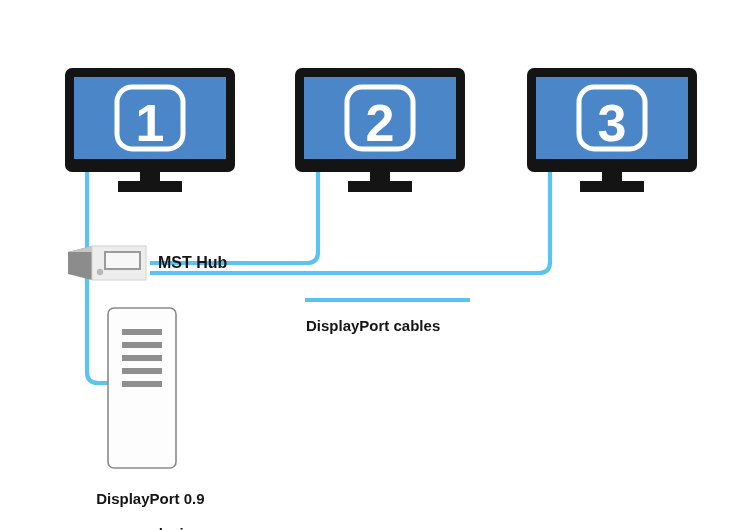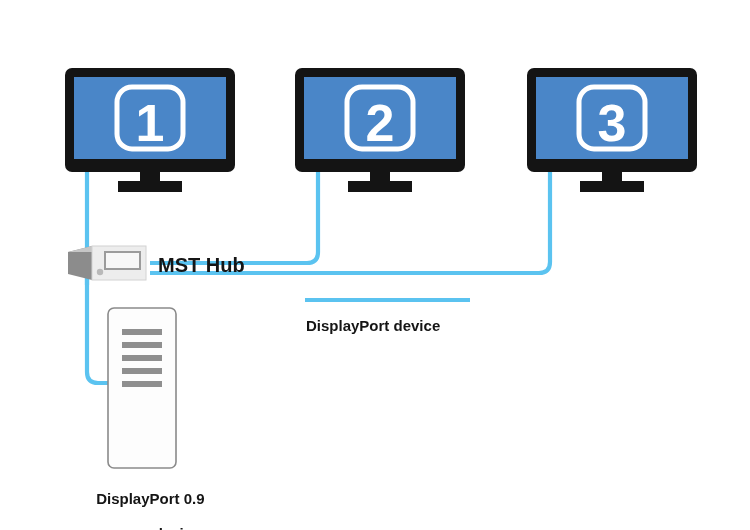--- a/index.html
+++ b/index.html
@@ -26,21 +26,21 @@
     position: absolute;
     font-family: "Liberation Sans", sans-serif;
     font-weight: bold;
     color: #151515;
     white-space: pre;
     line-height: 1.18;
   }
   #mst-hub-label {
     left: 158px;
     top: 254px;
-    font-size: 20px;
+    font-size: 16px;
   }
   #legend-label {
     left: 306px;
     top: 317px;
     font-size: 15px;
   }
   #source-label {
     left: 74px;
     top: 472px;
     font-size: 15px;
@@ -108,20 +108,20 @@
       <rect x="122" y="355" width="40" height="6" fill="#8f8f8f"></rect>
       <rect x="122" y="368" width="40" height="6" fill="#8f8f8f"></rect>
       <rect x="122" y="381" width="40" height="6" fill="#8f8f8f"></rect>
     </g>
 
     <line x1="305" y1="300" x2="470" y2="300" stroke="#5bc3f0" stroke-width="4.2"></line>
   </svg>
 
   <div class="label" id="mst-hub-label">MST Hub</div>
 
-  <div class="label" id="legend-label">DisplayPort device</div>
+  <div class="label" id="legend-label">DisplayPort cables</div>
 
   <div class="label" id="source-label">
     <span>DisplayPort 0.9</span><br>
     <span>source device</span>
   </div>
 
 </div>
 
 </body></html>

